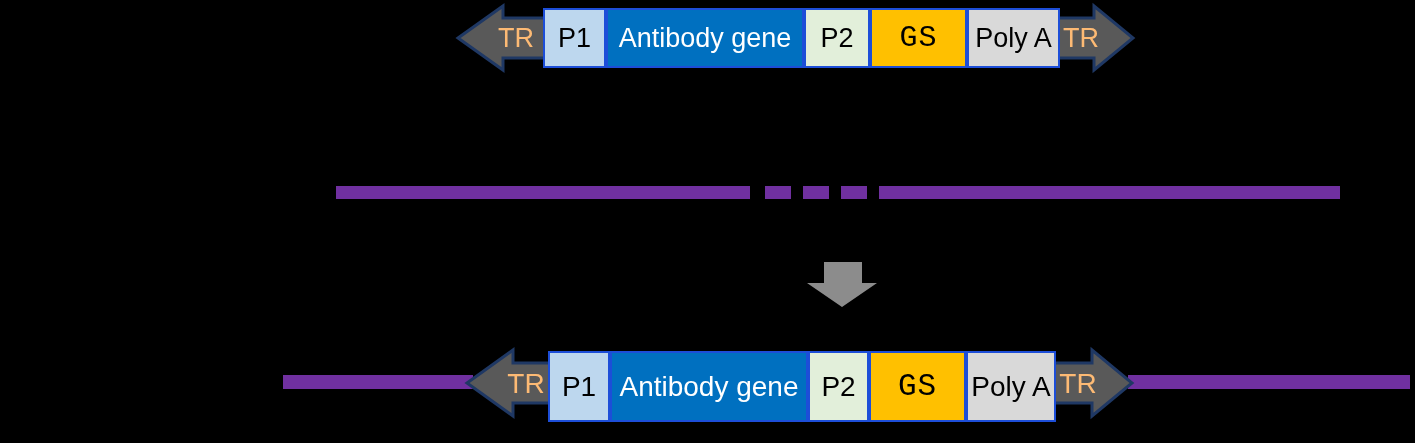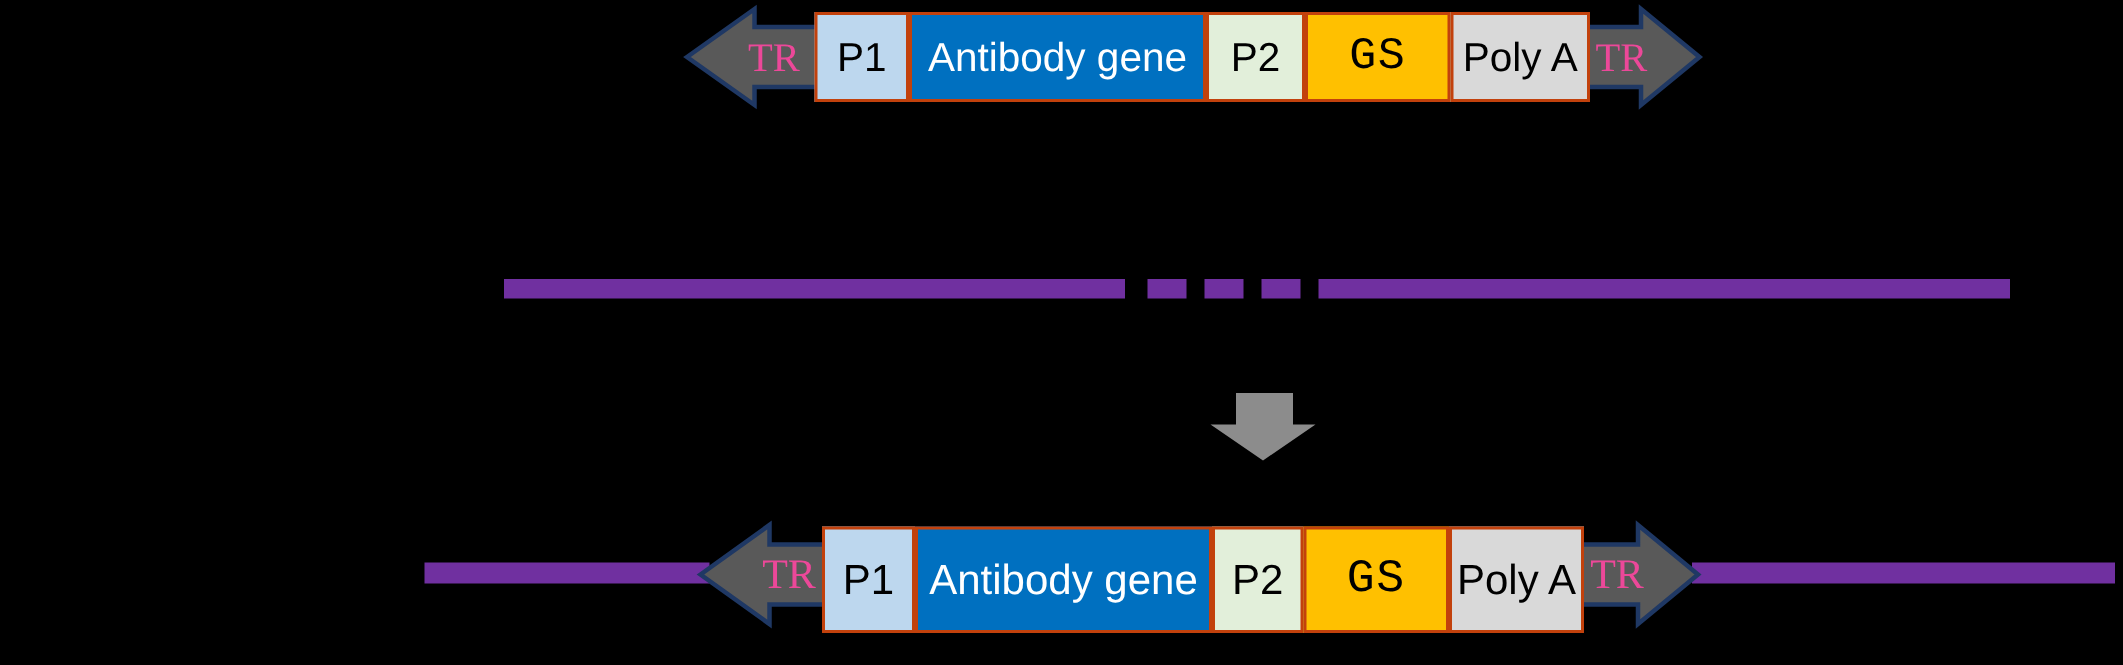--- a/index.html
+++ b/index.html
@@ -8,40 +8,39 @@
     width: 1415px;
     height: 443px;
     background: #000000;
     overflow: hidden;
     font-family: "Liberation Sans", sans-serif;
   }
   .layer { position: absolute; left: 0; top: 0; width: 100%; height: 100%; }
   .seg-box {
     position: absolute;
     box-sizing: border-box;
-    border: 2px solid #c2410c;
+    border: 2px solid #1d4ed8;
     display: flex;
     align-items: center;
     justify-content: center;
     white-space: nowrap;
     font-family: "Liberation Sans", sans-serif;
   }
   .seg-box.serif {
     font-family: Liberation Mono, monospace;
     letter-spacing: 1px;
   }
   .tr-label {
     position: absolute;
     display: flex;
     align-items: center;
     justify-content: center;
-    color: #ec4899;
+    color: #fdba74;
     font-weight: 400;
     pointer-events: none;
-    font-family: Liberation Serif, serif;
   }
   .genome-seg { position: absolute; }
   svg.arrow { position: absolute; overflow: visible; }
 </style>
 </head>
 <body>
 
 <div class="canvas">
   <div class="layer" id="genome-line-top">
       <div class="genome-seg" style="left: 336px; top: 186px; width: 414px; height: 13px; background: rgb(112, 48, 160);"></div>

